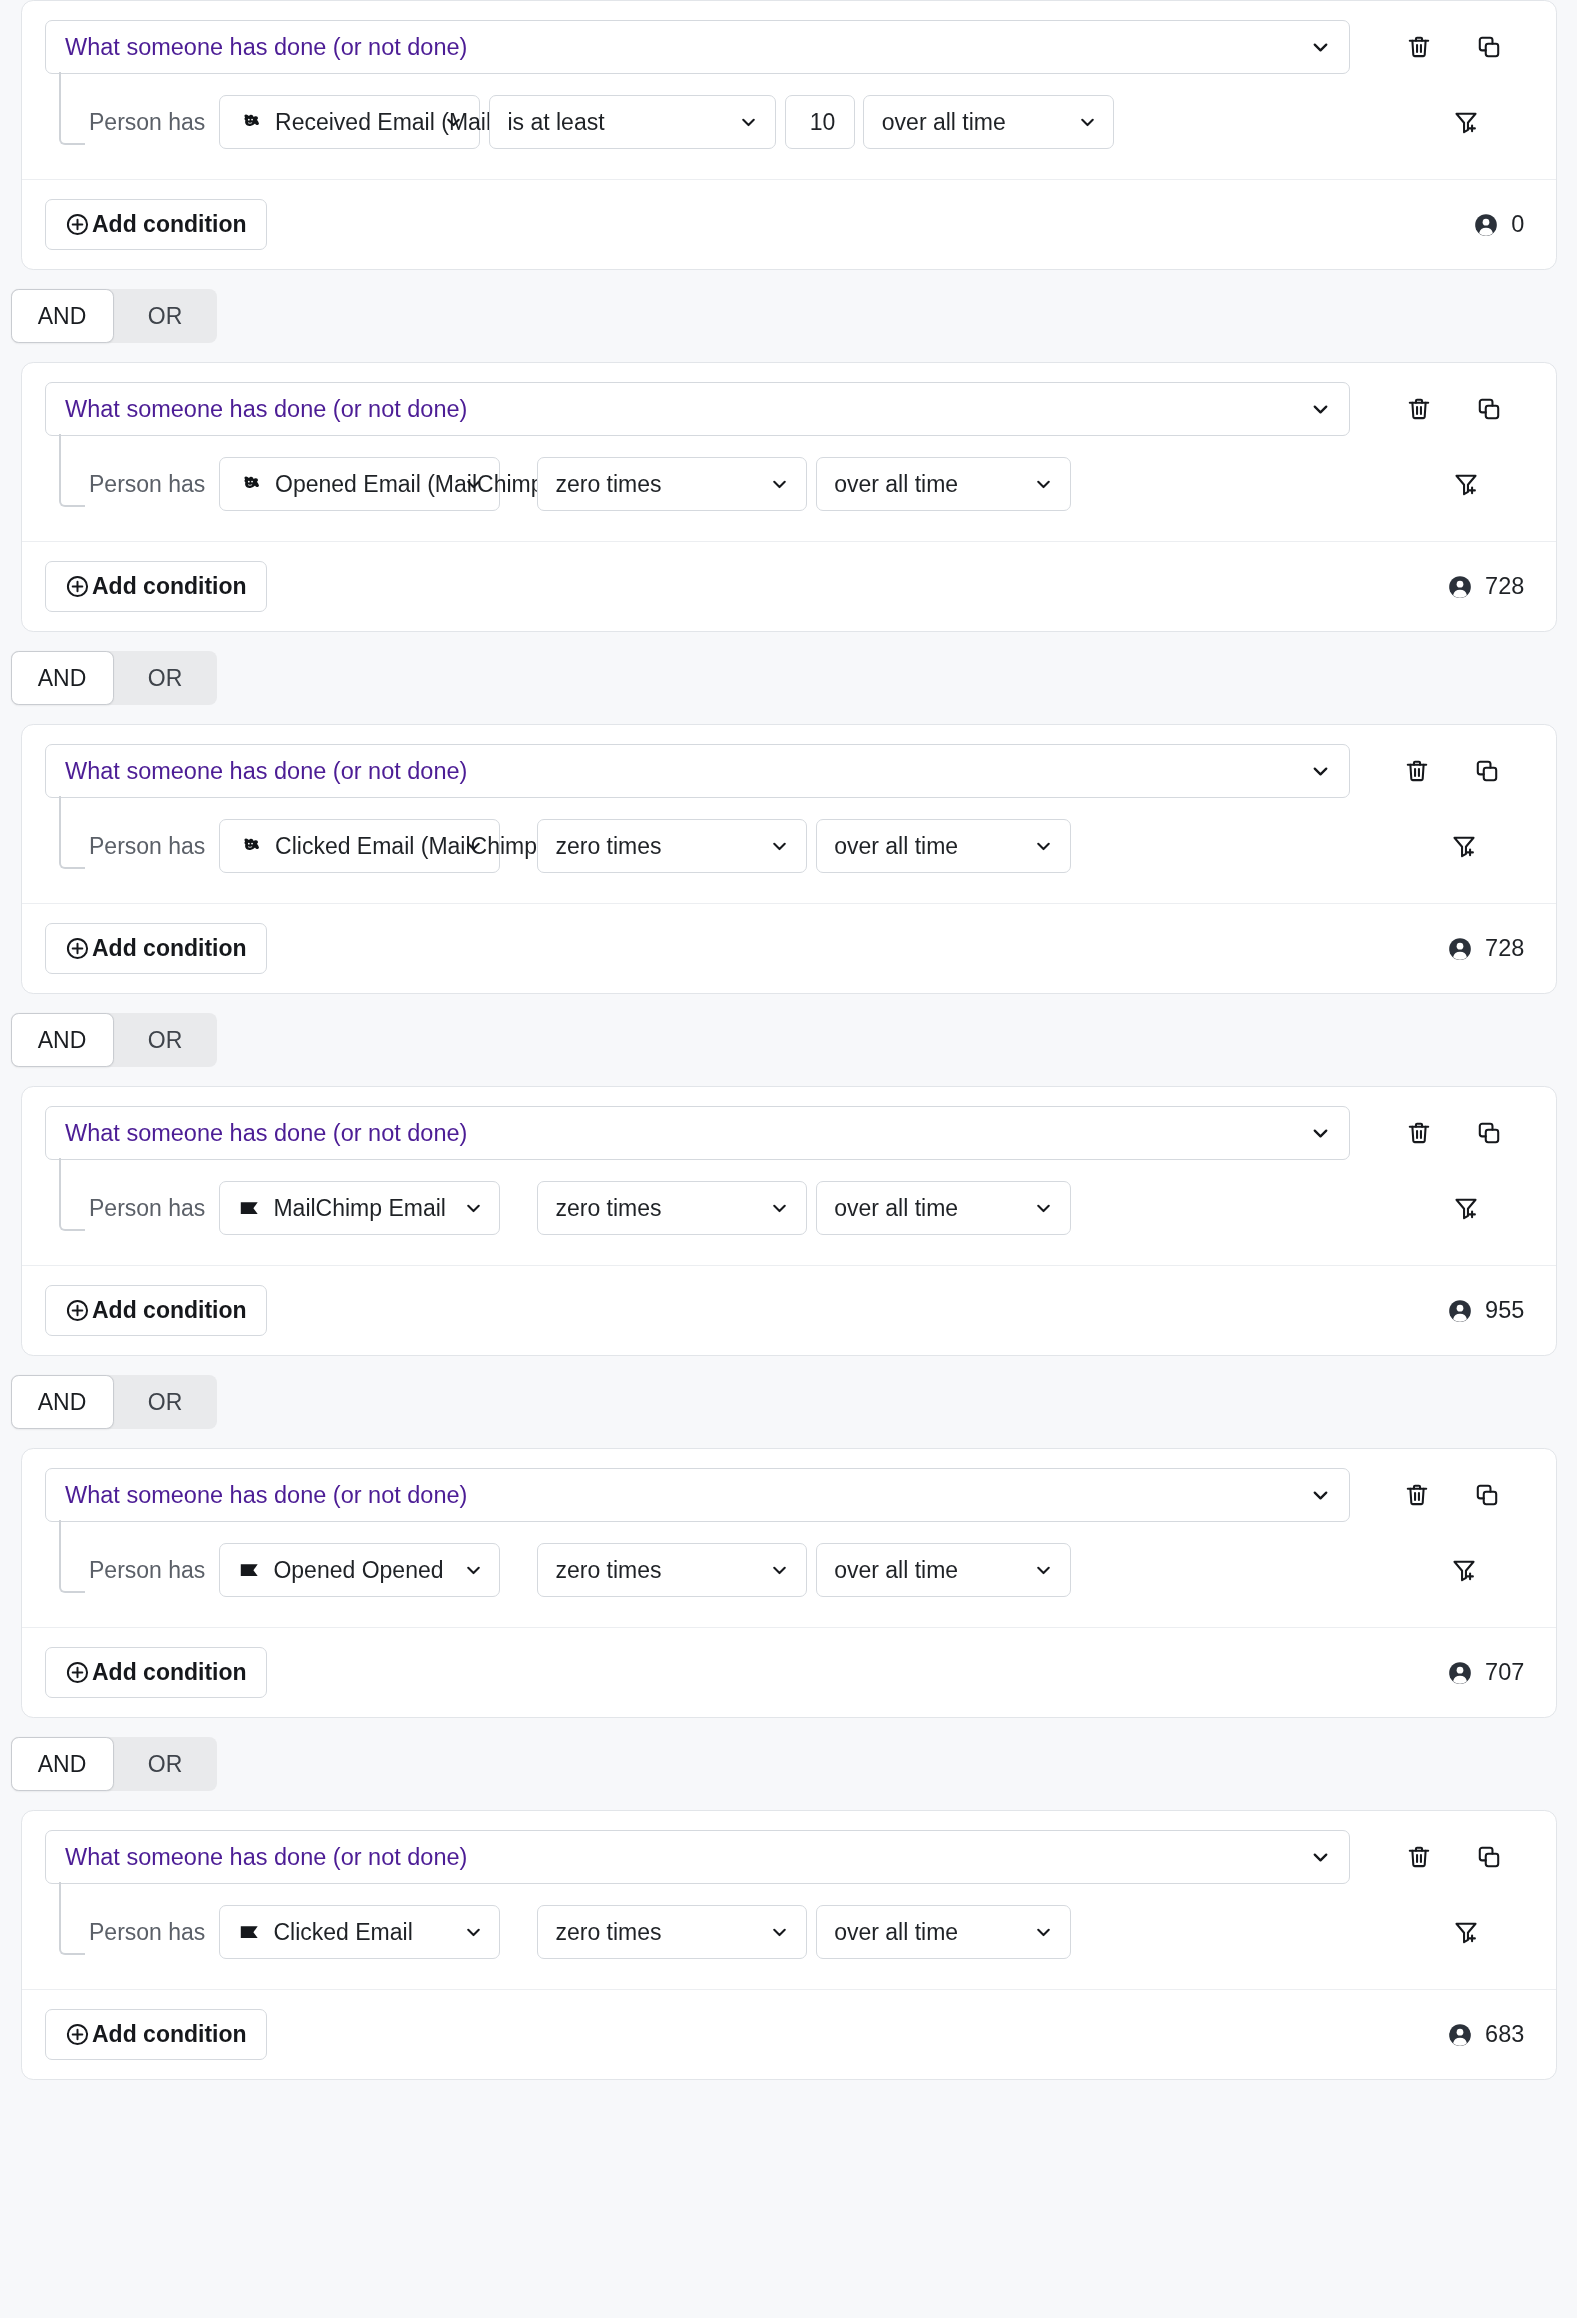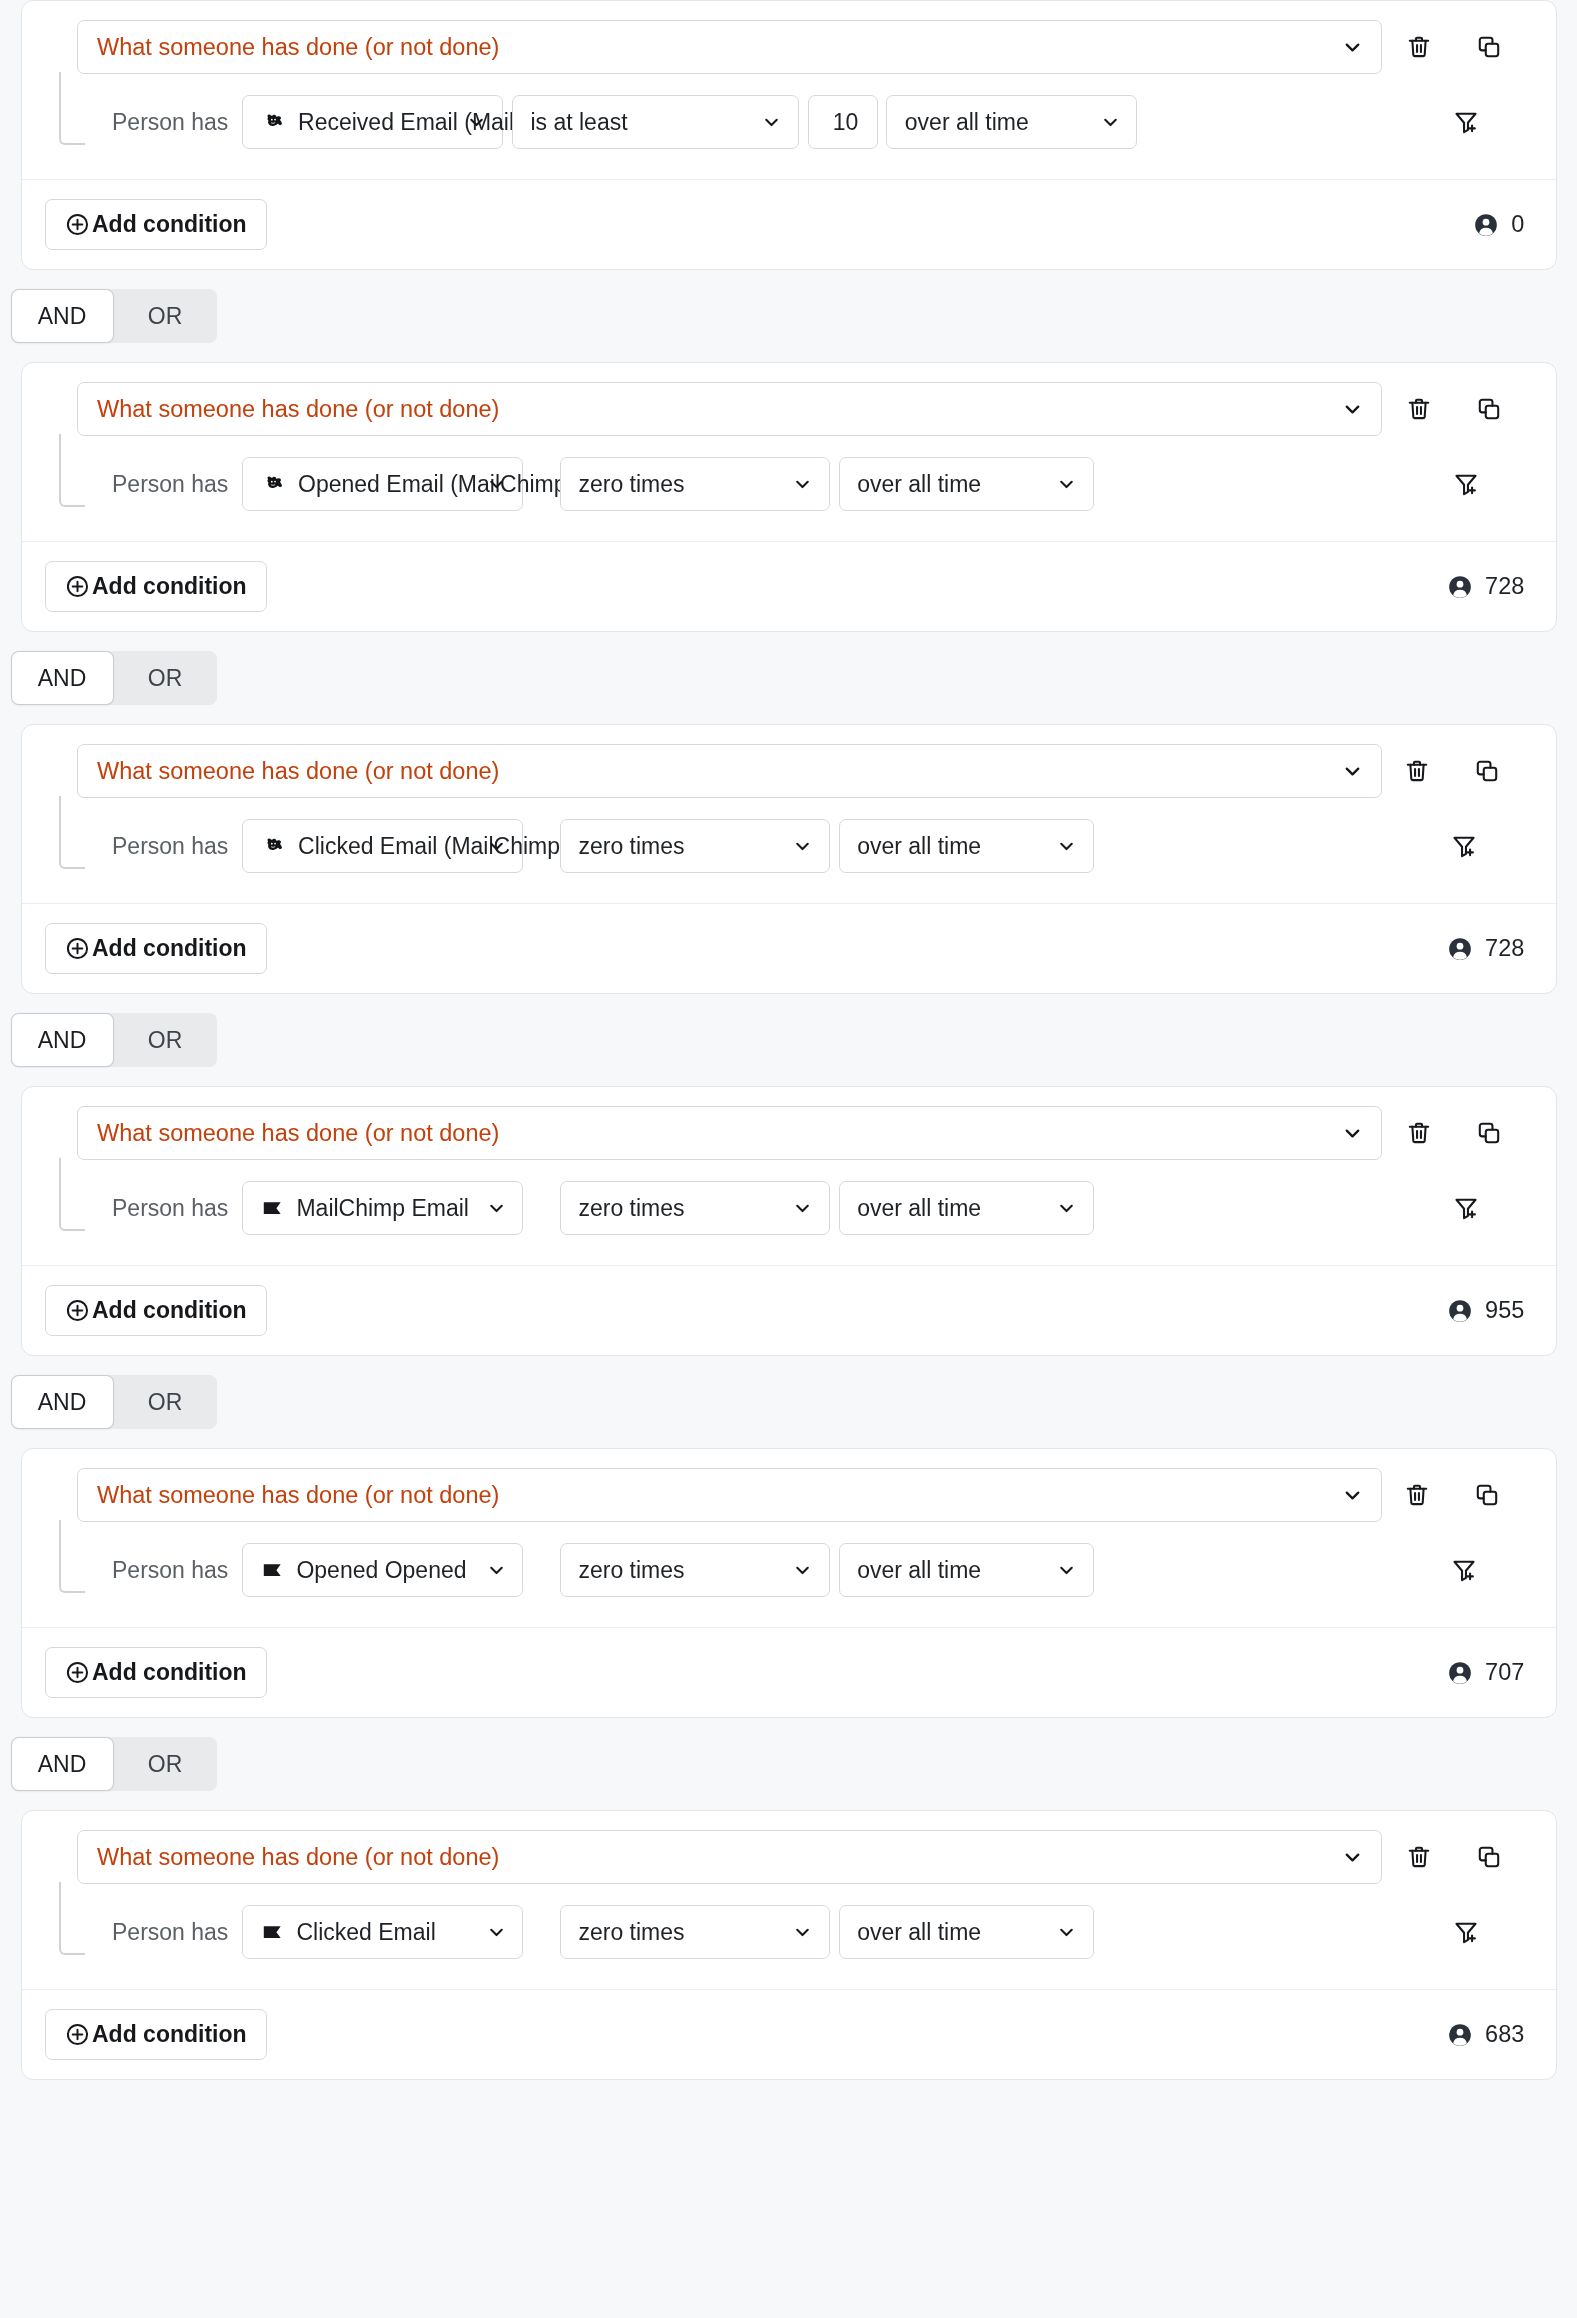--- a/index.html
+++ b/index.html
@@ -39,24 +39,23 @@
   .top-select {
     position: relative;
     height: 54px;
     border: 0.9px solid #d5d9de;
     border-radius: 7px;
     background: #fff;
     display: flex;
     align-items: center;
     padding: 0 19px;
     font-size: 23.5px;
-    color: #c2410c;
+    color: #4c1d95;
     width: calc(100% - 183px);
     min-width: 349px;
-    margin-left: 32px;
   }
   .top-select .caret {
     position: absolute;
     right: 17.4px;
     top: 50%;
     transform: translateY(-50%);
     display: flex;
   }
 
   
@@ -77,21 +76,20 @@
     border-left: 2.6px solid #cfd3d8;
     border-bottom: 2.6px solid #cfd3d8;
     border-bottom-left-radius: 6.1px;
   }
 
   .person-has {
     font-size: 23px;
     color: #5b6068;
     margin-right: 14px;
     white-space: nowrap;
-    margin-left: 23px;
   }
 
   
   .field {
     position: relative;
     height: 54px;
     border: 0.9px solid #d5d9de;
     border-radius: 7px;
     background: #fff;
     display: flex;

